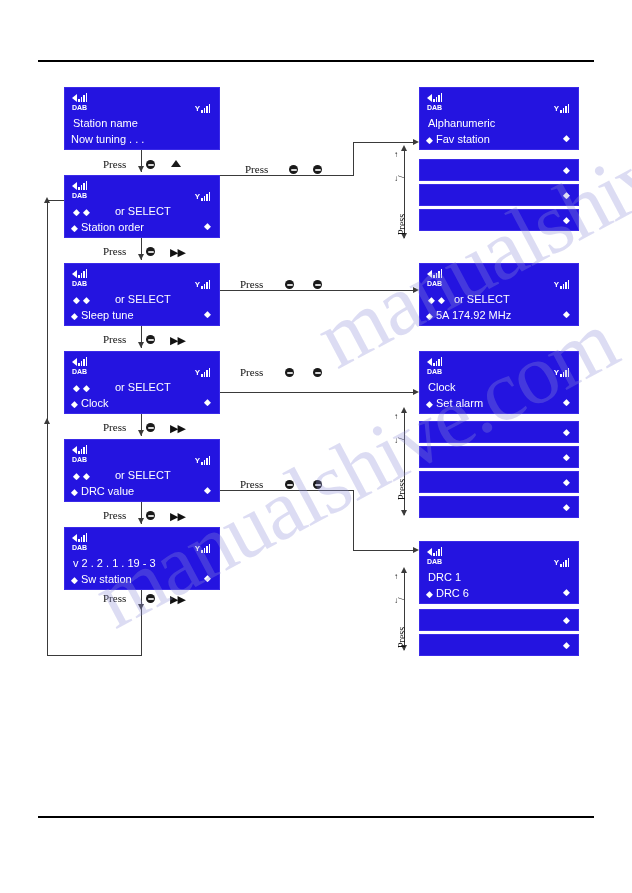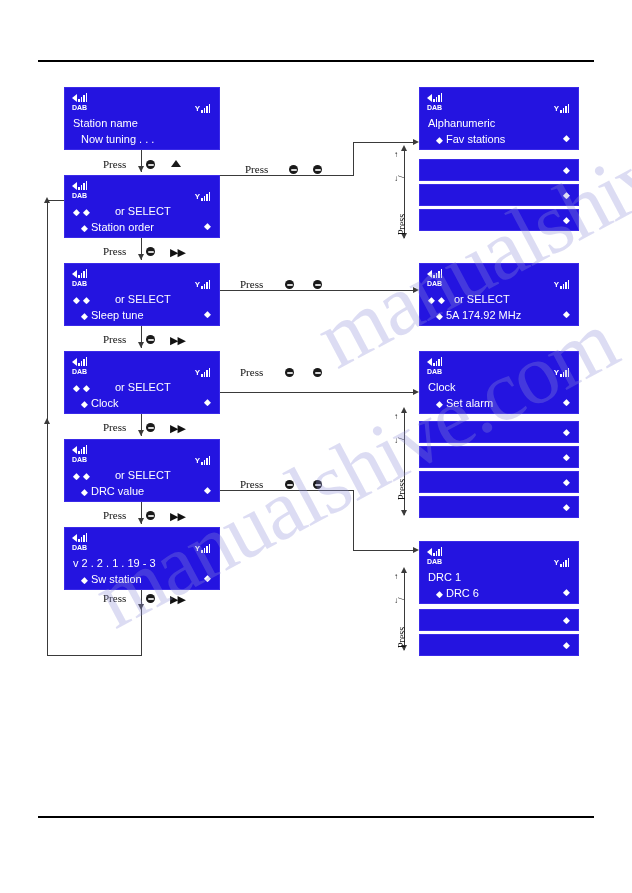--- a/index.html
+++ b/index.html
@@ -106,21 +106,21 @@
   
   .line-a {
     position: absolute;
     left: 8px; top: 28px;
     font-size: 11px;
     line-height: 14px;
     white-space: nowrap;
   }
   .line-b {
     position: absolute;
-    left: 16px; top: 44px;
+    left: 6px; top: 44px;
     font-size: 11px;
     line-height: 14px;
     white-space: nowrap;
   }
   .select-line {
     position: absolute;
     left: 8px; top: 28px;
     font-size: 11px;
     line-height: 14px;
     white-space: nowrap;
@@ -530,21 +530,21 @@
   <div class="hdr-sig">
     <span class="sig-y">Y</span>
       <span class="bar sg1"></span>
       <span class="bar sg2"></span>
       <span class="bar sg3"></span>
       <span class="bar sg4"></span>
   </div>
   <div class="line-a">Alphanumeric</div>
   <div class="line-b">
     <span class="dia">◆</span>
-    <span>Fav  stations</span>
+    <span>Fav  station</span>
   </div>
   <div class="right-dia">◆</div>
 </div>
 
 <div class="lcd lcd-row" style="left:419px; top:159px; width:160px;">
   <div class="row-label">
     <span class="dia">◆</span>
     <span>Alphanumeric</span>
   </div>
   <div class="row-dia-r">◆</div>

